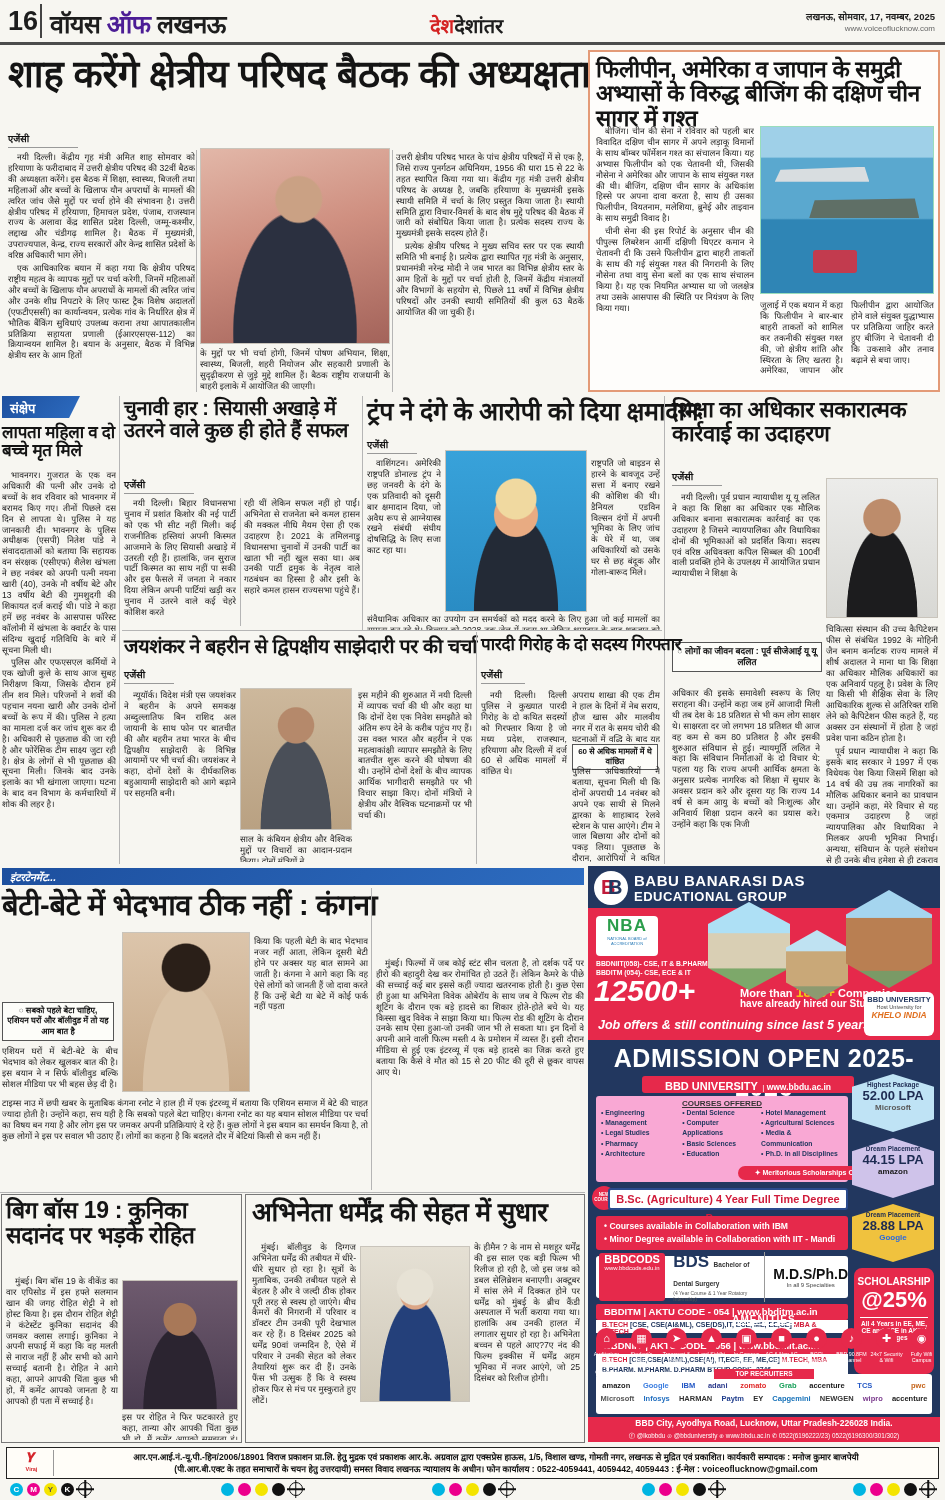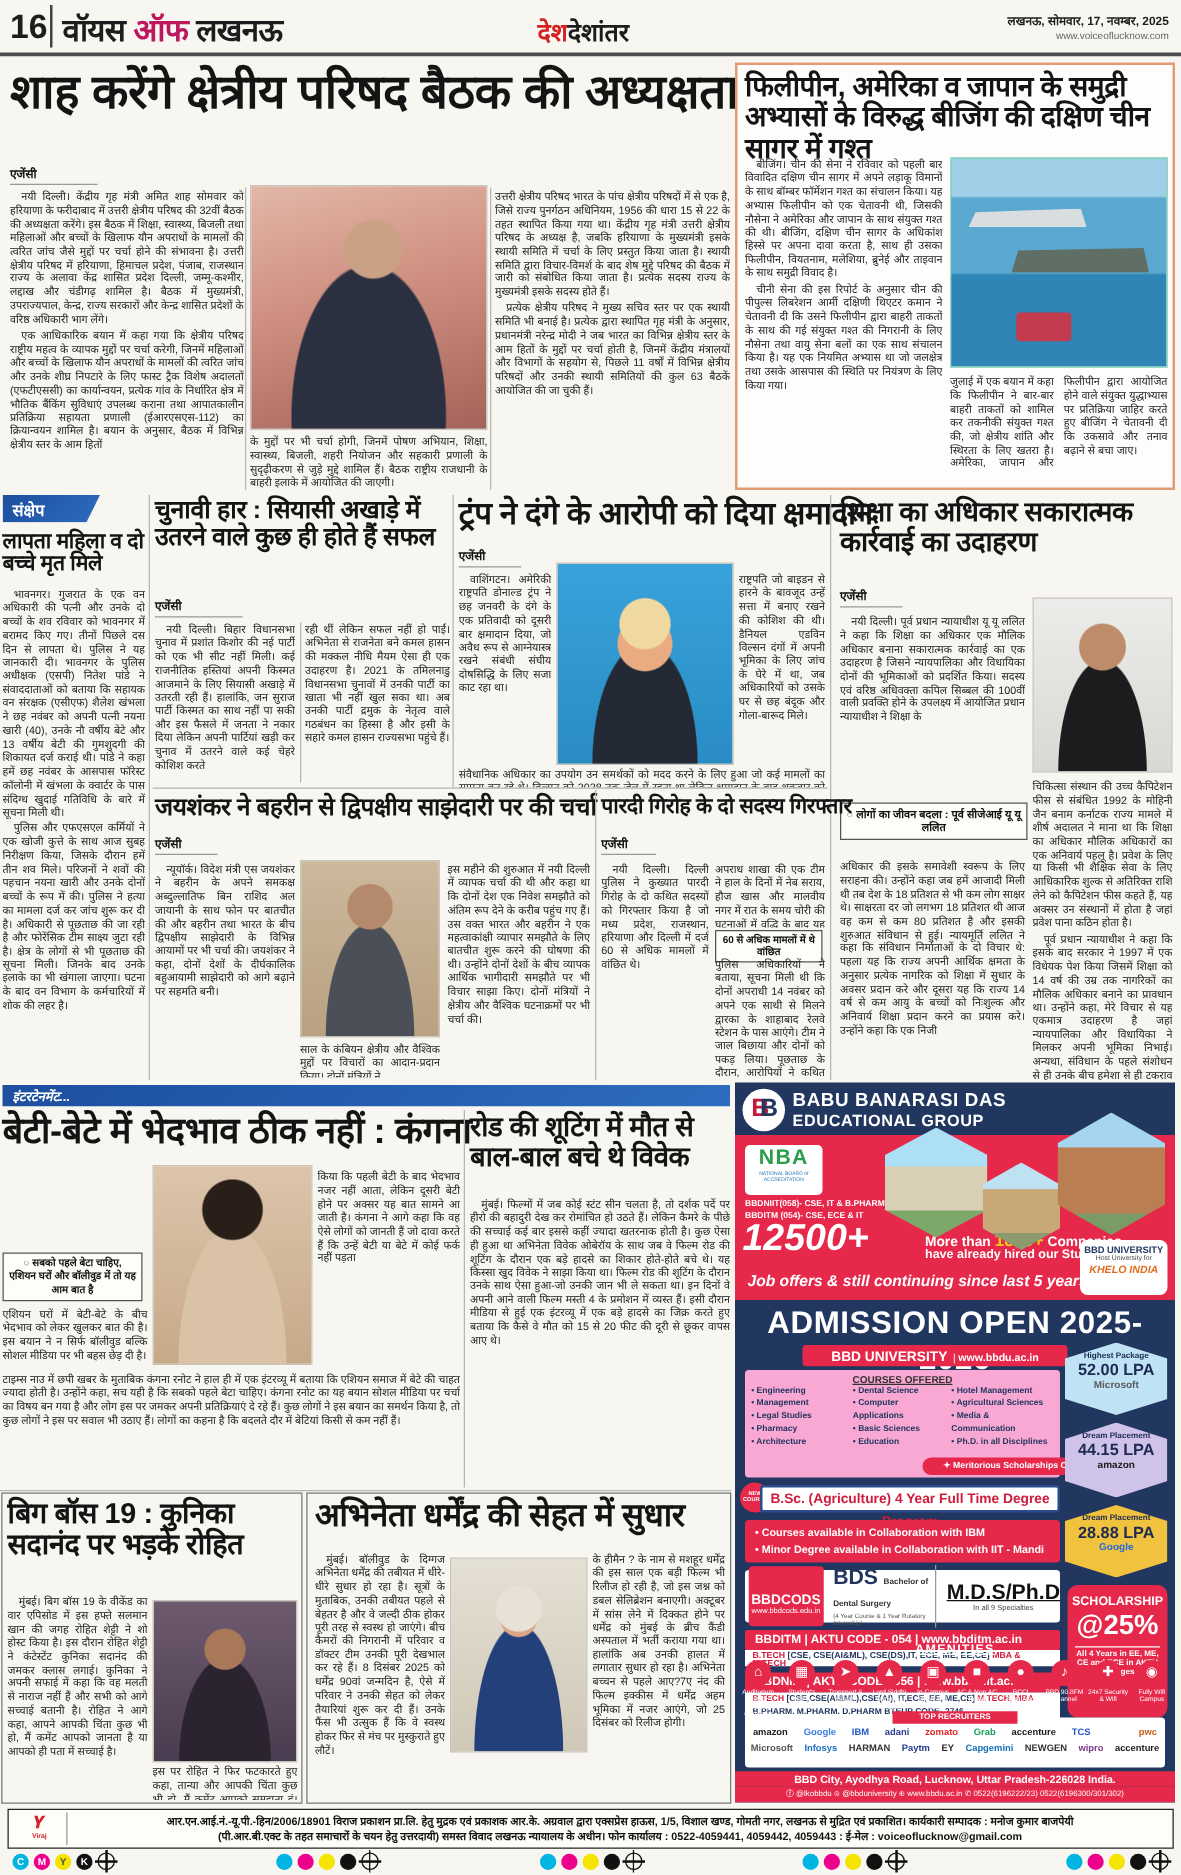--- a/index.html
+++ b/index.html
@@ -47,21 +47,21 @@
 </style>
 </head>
 <body>
 
 <div class="page">
 
   <div class="abs" style="left:8px;top:6px;font-size:27px;font-weight:800;">16</div>
   <div class="abs" style="left:40px;top:4px;width:2px;height:34px;background:#444;"></div>
   <div class="abs mast" style="left:50px;top:6px;">
     <span>वॉयस</span>
-    <span style="color:#be185d;">ऑफ</span>
+    <span style="color:#4c1d95;">ऑफ</span>
     <span>लखनऊ</span>
   </div>
   <div class="abs" style="left:430px;top:12px;font-size:20px;font-weight:800;">
     <span style="color:#d42222;">देश</span><span>देशांतर</span>
   </div>
   <div class="abs" style="right:10px;top:10px;text-align:right;font-size:9.5px;font-weight:700;">लखनऊ, सोमवार, 17, नवम्बर, 2025</div>
   <div class="abs" style="right:10px;top:24px;text-align:right;font-size:8px;color:#666;">www.voiceoflucknow.com</div>
   <div class="abs" style="left:0;top:42px;width:945px;height:3px;background:#4c4c4c;"></div>
 
   <div class="hl" style="left:8px;top:54px;width:578px;font-size:38px;white-space:nowrap;">शाह करेंगे क्षेत्रीय परिषद बैठक की अध्यक्षता</div>
@@ -204,21 +204,20 @@
       radial-gradient(ellipse at 50% 100%, #d9c2a6 0 48%, transparent 49%),
       linear-gradient(#dcc5ab,#c7a988);"></div>
   <div class="col" style="left:254px;top:936px;width:114px;height:156px;">
     <p style="text-indent:0;">किया कि पहली बेटी के बाद भेदभाव नजर नहीं आता, लेकिन दूसरी बेटी होने पर अक्सर यह बात सामने आ जाती है। कंगना ने आगे कहा कि वह ऐसे लोगों को जानती हैं जो दावा करते हैं कि उन्हें बेटी या बेटे में कोई फर्क नहीं पड़ता</p>
   </div>
   <div class="col" style="left:2px;top:1098px;width:366px;height:92px;column-count:1;">
     <p style="text-indent:0;">टाइम्स नाउ में छपी खबर के मुताबिक कंगना रनोट ने हाल ही में एक इंटरव्यू में बताया कि एशियन समाज में बेटे की चाहत ज्यादा होती है। उन्होंने कहा, सच यही है कि सबको पहले बेटा चाहिए। कंगना रनोट का यह बयान सोशल मीडिया पर चर्चा का विषय बन गया है और लोग इस पर जमकर अपनी प्रतिक्रियाएं दे रहे हैं। कुछ लोगों ने इस बयान का समर्थन किया है, तो कुछ लोगों ने इस पर सवाल भी उठाए हैं। लोगों का कहना है कि बदलते दौर में बेटियां किसी से कम नहीं हैं।</p>
   </div>
   <div class="vdiv" style="left:371px;top:888px;height:302px;"></div>
 
-  <div class="hl" style="left:376px;top:890px;width:208px;font-size:22px;">रोड की शूटिंग में मौत से बाल-बाल बचे थे विवेक</div>
   <div class="col" style="left:376px;top:958px;width:208px;height:230px;">
     <p>मुंबई। फिल्मों में जब कोई स्टंट सीन चलता है, तो दर्शक पर्दे पर हीरो की बहादुरी देख कर रोमांचित हो उठते हैं। लेकिन कैमरे के पीछे की सच्चाई कई बार इससे कहीं ज्यादा खतरनाक होती है। कुछ ऐसा ही हुआ था अभिनेता विवेक ओबेरॉय के साथ जब वे फिल्म रोड की शूटिंग के दौरान एक बड़े हादसे का शिकार होते-होते बचे थे। यह किस्सा खुद विवेक ने साझा किया था। फिल्म रोड की शूटिंग के दौरान उनके साथ ऐसा हुआ-जो उनकी जान भी ले सकता था। इन दिनों वे अपनी आने वाली फिल्म मस्ती 4 के प्रमोशन में व्यस्त हैं। इसी दौरान मीडिया से हुई एक इंटरव्यू में एक बड़े हादसे का जिक्र करते हुए बताया कि कैसे वे मौत को 15 से 20 फीट की दूरी से छूकर वापस आए थे।</p>
   </div>
   <div class="hdiv" style="left:0;top:1192px;width:585px;"></div>
 
   <div class="abs" style="left:1px;top:1194px;width:241px;height:249px;border:1px solid #777;"></div>
   <div class="hl" style="left:6px;top:1198px;width:232px;font-size:23px;">बिग बॉस 19 : कुनिका सदानंद पर भड़के रोहित</div>
   <div class="col" style="left:6px;top:1276px;width:112px;height:162px;">
     <p>मुंबई। बिग बॉस 19 के वीकेंड का वार एपिसोड में इस हफ्ते सलमान खान की जगह रोहित शेट्टी ने शो होस्ट किया है। इस दौरान रोहित शेट्टी ने कंटेस्टेंट कुनिका सदानंद की जमकर क्लास लगाई। कुनिका ने अपनी सफाई में कहा कि वह मलती से नाराज नहीं हैं और सभी को आगे सच्चाई बतानी है। रोहित ने आगे कहा, आपने आपकी चिंता कुछ भी हो, मैं कमेंट आपको जानता है या आपको ही पता में सच्चाई है।</p>
   </div>
@@ -316,31 +315,31 @@
 
     <div class="abs" style="left:4px;top:320px;width:24px;height:24px;border-radius:50%;background:#e6294b;color:#fff;font-size:4.5px;font-weight:800;text-align:center;line-height:1.1;padding-top:7px;">NEW COURSE</div>
     <div class="abs" style="left:20px;top:322px;width:240px;height:22px;background:#fff;border:2px solid #2a4a8c;border-radius:3px;text-align:center;font-size:11px;font-weight:800;color:#d01b3a;line-height:19px;">B.Sc. (Agriculture) 4 Year Full Time Degree Program</div>
 
     <div class="red abs" style="left:8px;top:350px;width:252px;height:34px;border-radius:3px;color:#fff;font-size:8.6px;font-weight:700;padding:4px 8px;line-height:1.5;">
       <div>• <span>Courses available in Collaboration with IBM</span></div>
       <div>• <span>Minor Degree available in Collaboration with IIT - Mandi</span></div>
     </div>
 
     <div class="abs" style="left:8px;top:390px;width:252px;height:42px;background:#fff;border-radius:3px;display:flex;align-items:center;">
-      <div class="red" style="width:72px;height:48px;margin-left:3px;border-radius:3px;color:#fff;text-align:center;padding-top:21px;">
+      <div class="red" style="width:72px;height:48px;margin-left:3px;border-radius:3px;color:#fff;text-align:center;padding-top:0;">
         <div style="font-size:11px;font-weight:800;">BBDCODS</div>
         <div style="font-size:6px;">www.bbdcods.edu.in</div>
       </div>
       <div style="margin-left:8px;width:100px;border-right:1px solid #999;">
         <span style="font-size:17px;font-weight:800;color:#22375f;">BDS</span>
         <span style="font-size:6.5px;font-weight:700;color:#333;">Bachelor of Dental Surgery</span>
         <div style="font-size:5px;color:#555;">(4 Year Course &amp; 1 Year Rotatory Internship)</div>
       </div>
       <div style="margin-left:8px;text-align:center;">
-        <div style="font-size:17px;font-weight:800;color:#111;text-decoration:underline;">M.D.S/Ph.D</div>
+        <div style="font-size:14px;font-weight:800;color:#111;">M.D.S/Ph.D</div>
         <div style="font-size:6px;color:#444;">In all 9 Specialties</div>
       </div>
     </div>
 
     <div class="red abs" style="left:8px;top:438px;width:252px;height:16px;border-radius:2px;color:#fff;font-size:9.5px;font-weight:800;padding:2px 8px;">BBDITM   | AKTU CODE - 054 | www.bbditm.ac.in</div>
     <div class="abs" style="left:8px;top:454px;width:252px;height:13px;background:#fff;font-size:7px;font-weight:700;padding:1px 6px;color:#22375f;">
       <span style="color:#d01b3a;">B.TECH</span>
       <span>[CSE, CSE(AI&amp;ML), CSE(DS),IT, ECE, ME, EE,CE]</span>
       <span style="color:#d01b3a;">MBA &amp; M.TECH</span>
     </div>

